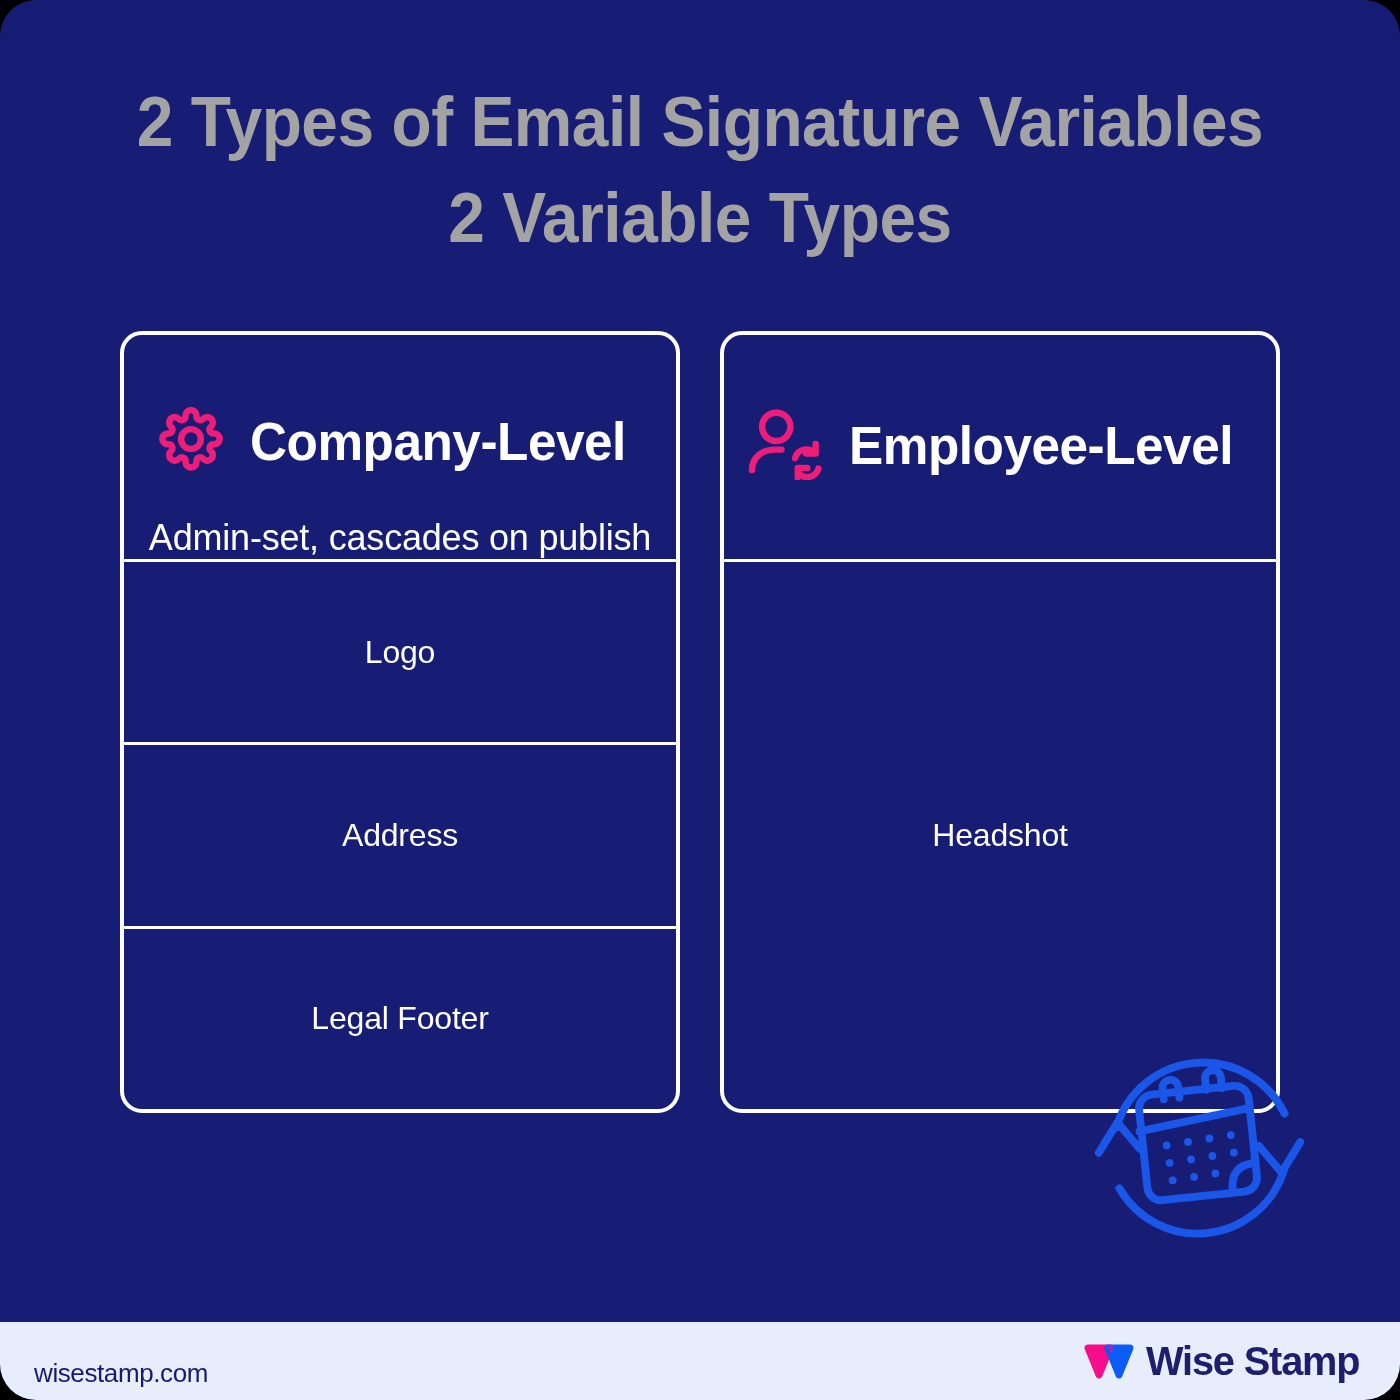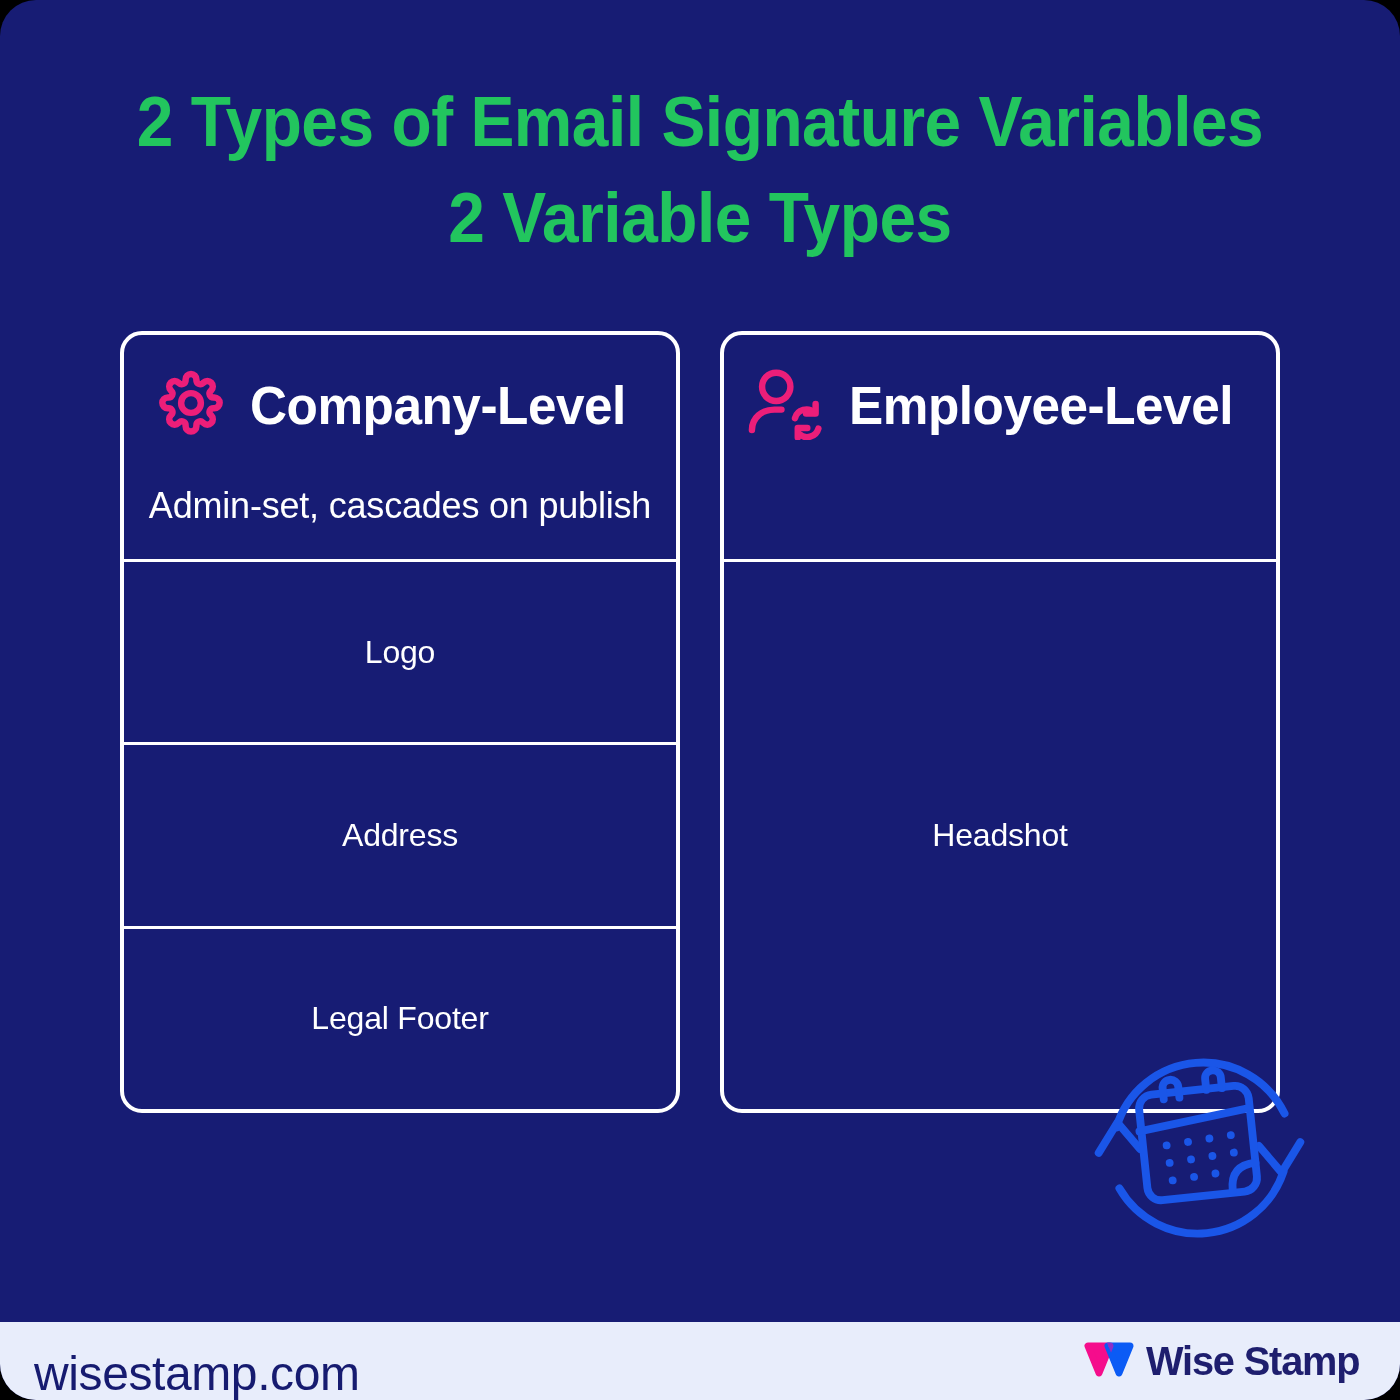--- a/index.html
+++ b/index.html
@@ -18,21 +18,21 @@
     -webkit-font-smoothing: antialiased;
   }
 
   
   .title-block {
     position: absolute;
     top: 74px;
     left: 0;
     width: 1400px;
     text-align: center;
-    color: #22c55e;
+    color: #a3a3a3;
   }
   .title-line {
     font-size: 70px;
     font-weight: 700;
     line-height: 96px;
     letter-spacing: -0.5px;
     transform: scaleX(0.94);
     transform-origin: center;
     white-space: nowrap;
   }
@@ -66,20 +66,21 @@
     flex-direction: column;
     align-items: center;
   }
   .head-row {
     height: 140px;
     display: flex;
     align-items: center;
     justify-content: center;
     gap: 22px;
     width: 100%;
+    margin-top: 40px;
   }
   .head-icon { flex: 0 0 auto; display: block; }
   .head-label {
     color: #FFFFFF;
     font-size: 54px;
     font-weight: 700;
     letter-spacing: -0.5px;
     transform: scaleX(0.95);
     transform-origin: left center;
     white-space: nowrap;
@@ -133,28 +134,28 @@
     height: 78px;
     background: #E8EDFB;
     display: flex;
     align-items: center;
     justify-content: space-between;
     padding: 0 34px;
     box-sizing: border-box;
   }
   .footer-url {
     color: #161B70;
-    font-size: 48px;
+    font-size: 26px;
     font-weight: 400;
     letter-spacing: -0.4px;
     margin-top: 24px;
   }
   .brand {
     display: flex;
-    align-items: center;
+    align-items: flex-end;
     gap: 12px;
   }
   .brand-name {
     color: #1E1E6E;
     font-size: 41px;
     font-weight: 700;
     letter-spacing: -1.2px;
     transform: scaleX(0.97);
     transform-origin: left center;
   }

